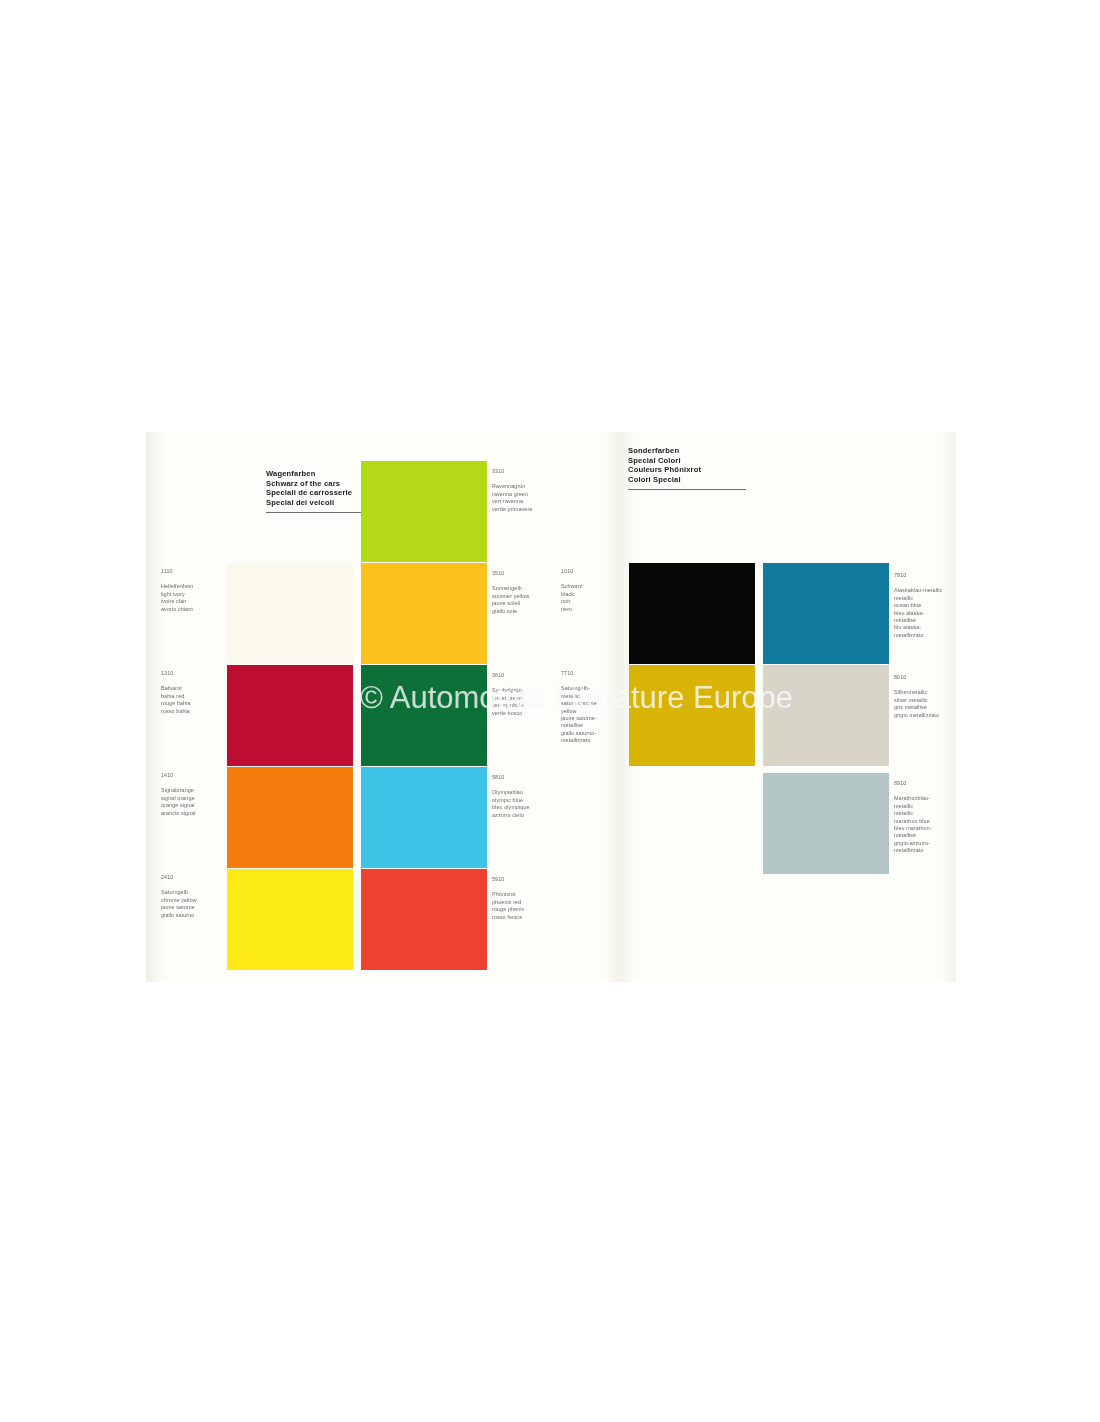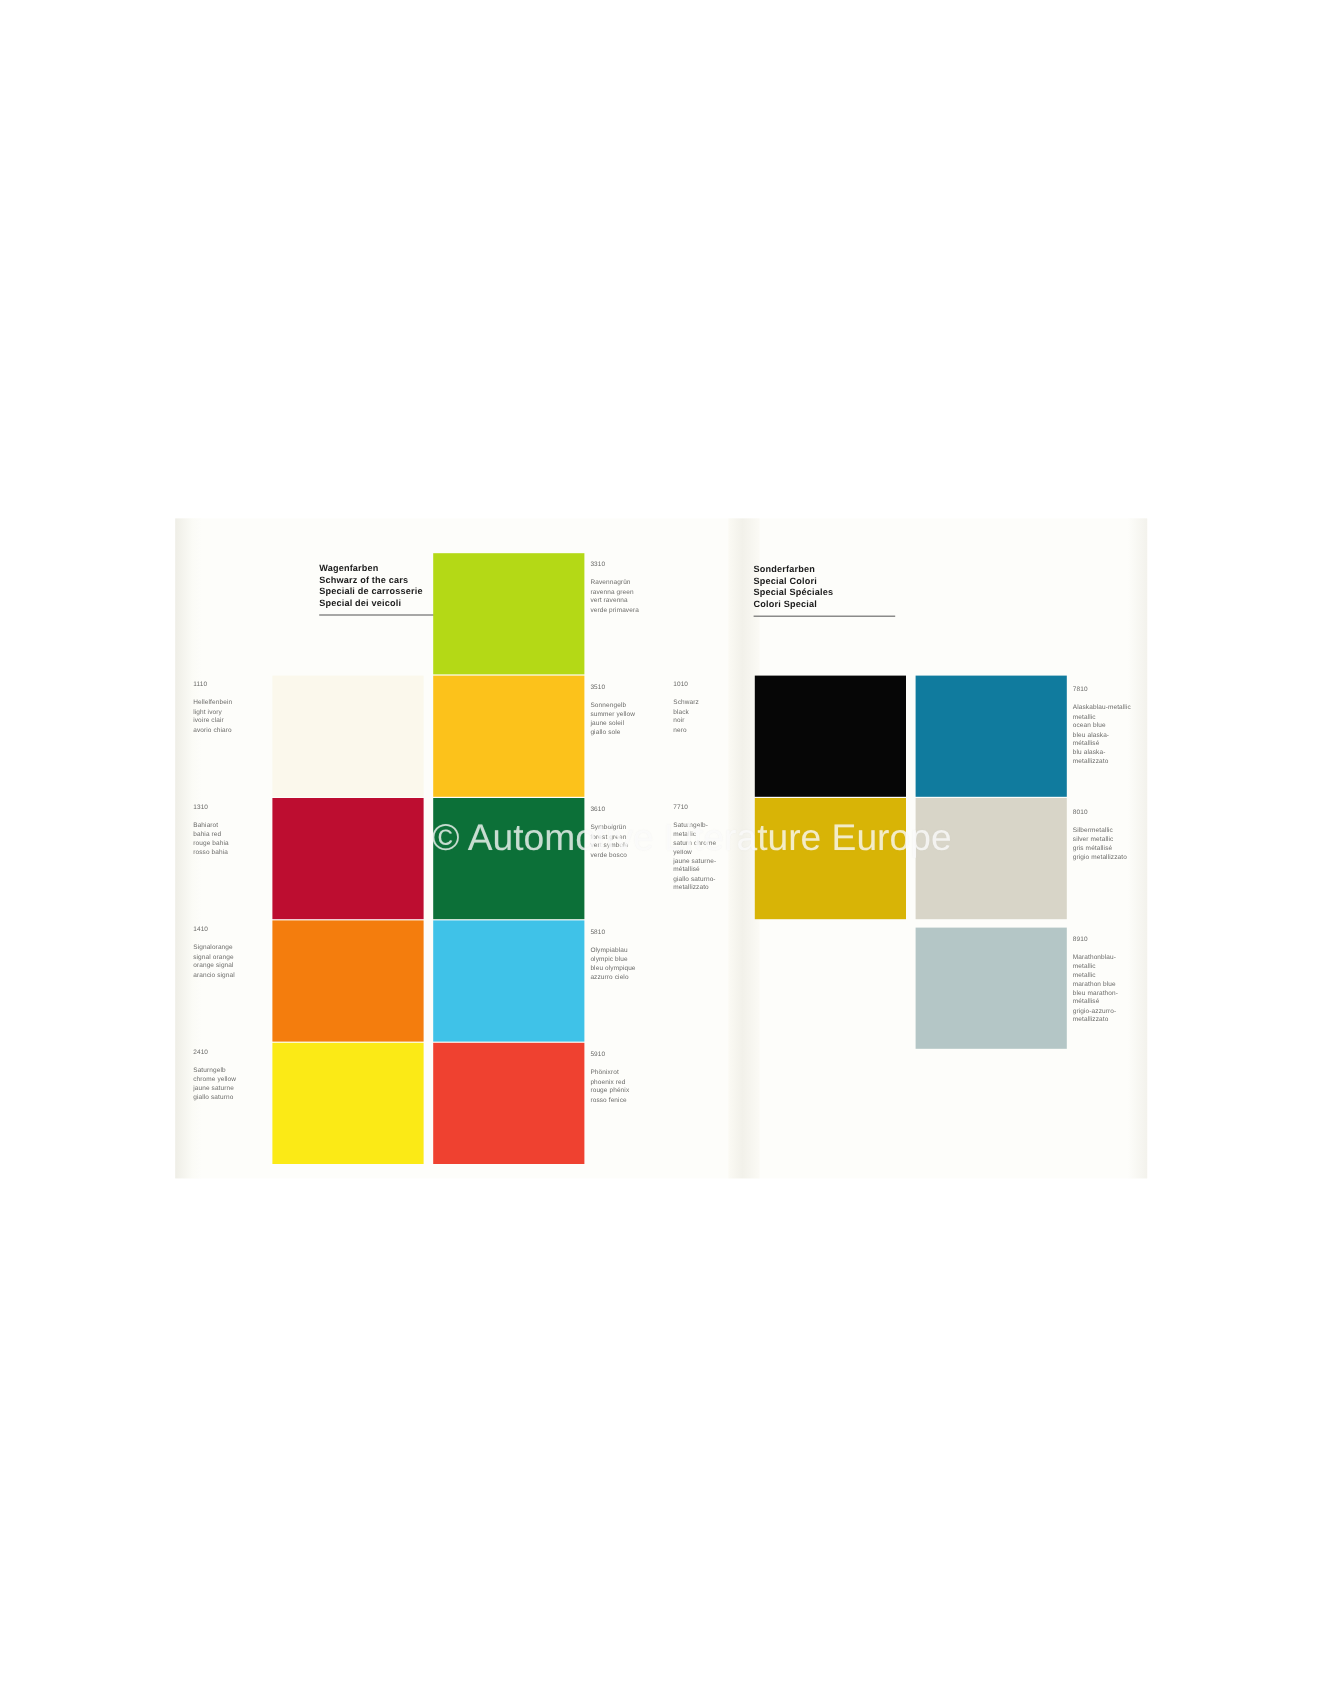--- a/index.html
+++ b/index.html
@@ -57,21 +57,21 @@
     white-space: nowrap;
   }
   .section-heading .rule {
     display: block;
     margin-top: 5px;
     height: 1px;
     background: #6f6f6f;
   }
   #heading-wagenfarben { left: 226px; top: 469px; margin-left: 40px; }
   #heading-wagenfarben .rule { width: 118px; }
-  #heading-sonderfarben { left: 628px; top: 470px; }
+  #heading-sonderfarben { left: 628px; top: 446px; }
   #heading-sonderfarben .rule { width: 118px; }
 
   
   .swatch {
     position: absolute;
   }
 
   
   .color-label {
     position: absolute;
@@ -120,21 +120,21 @@
   <span>Wagenfarben</span><br>
   <span>Schwarz of the cars</span><br>
   <span>Speciali de carrosserie</span><br>
   <span>Special dei veicoli</span>
   <span class="rule"></span>
 </div>
 
 <div class="section-heading" id="heading-sonderfarben">
   <span>Sonderfarben</span><br>
   <span>Special Colori</span><br>
-  <span>Special Spéciales</span><br>
+  <span>Couleurs Phönixrot</span><br>
   <span>Colori Special</span>
   <span class="rule"></span>
 </div>
 
 <div class="swatch" style="left:361px; top:461px; width:126px; height:101px; background:#b4d916;"></div>
 
 <div class="swatch" style="left:227px; top:563px; width:126px; height:101px; background:#fbf8ec;"></div>
 
 <div class="swatch" style="left:361px; top:563px; width:126px; height:101px; background:#fcc21b;"></div>
 

